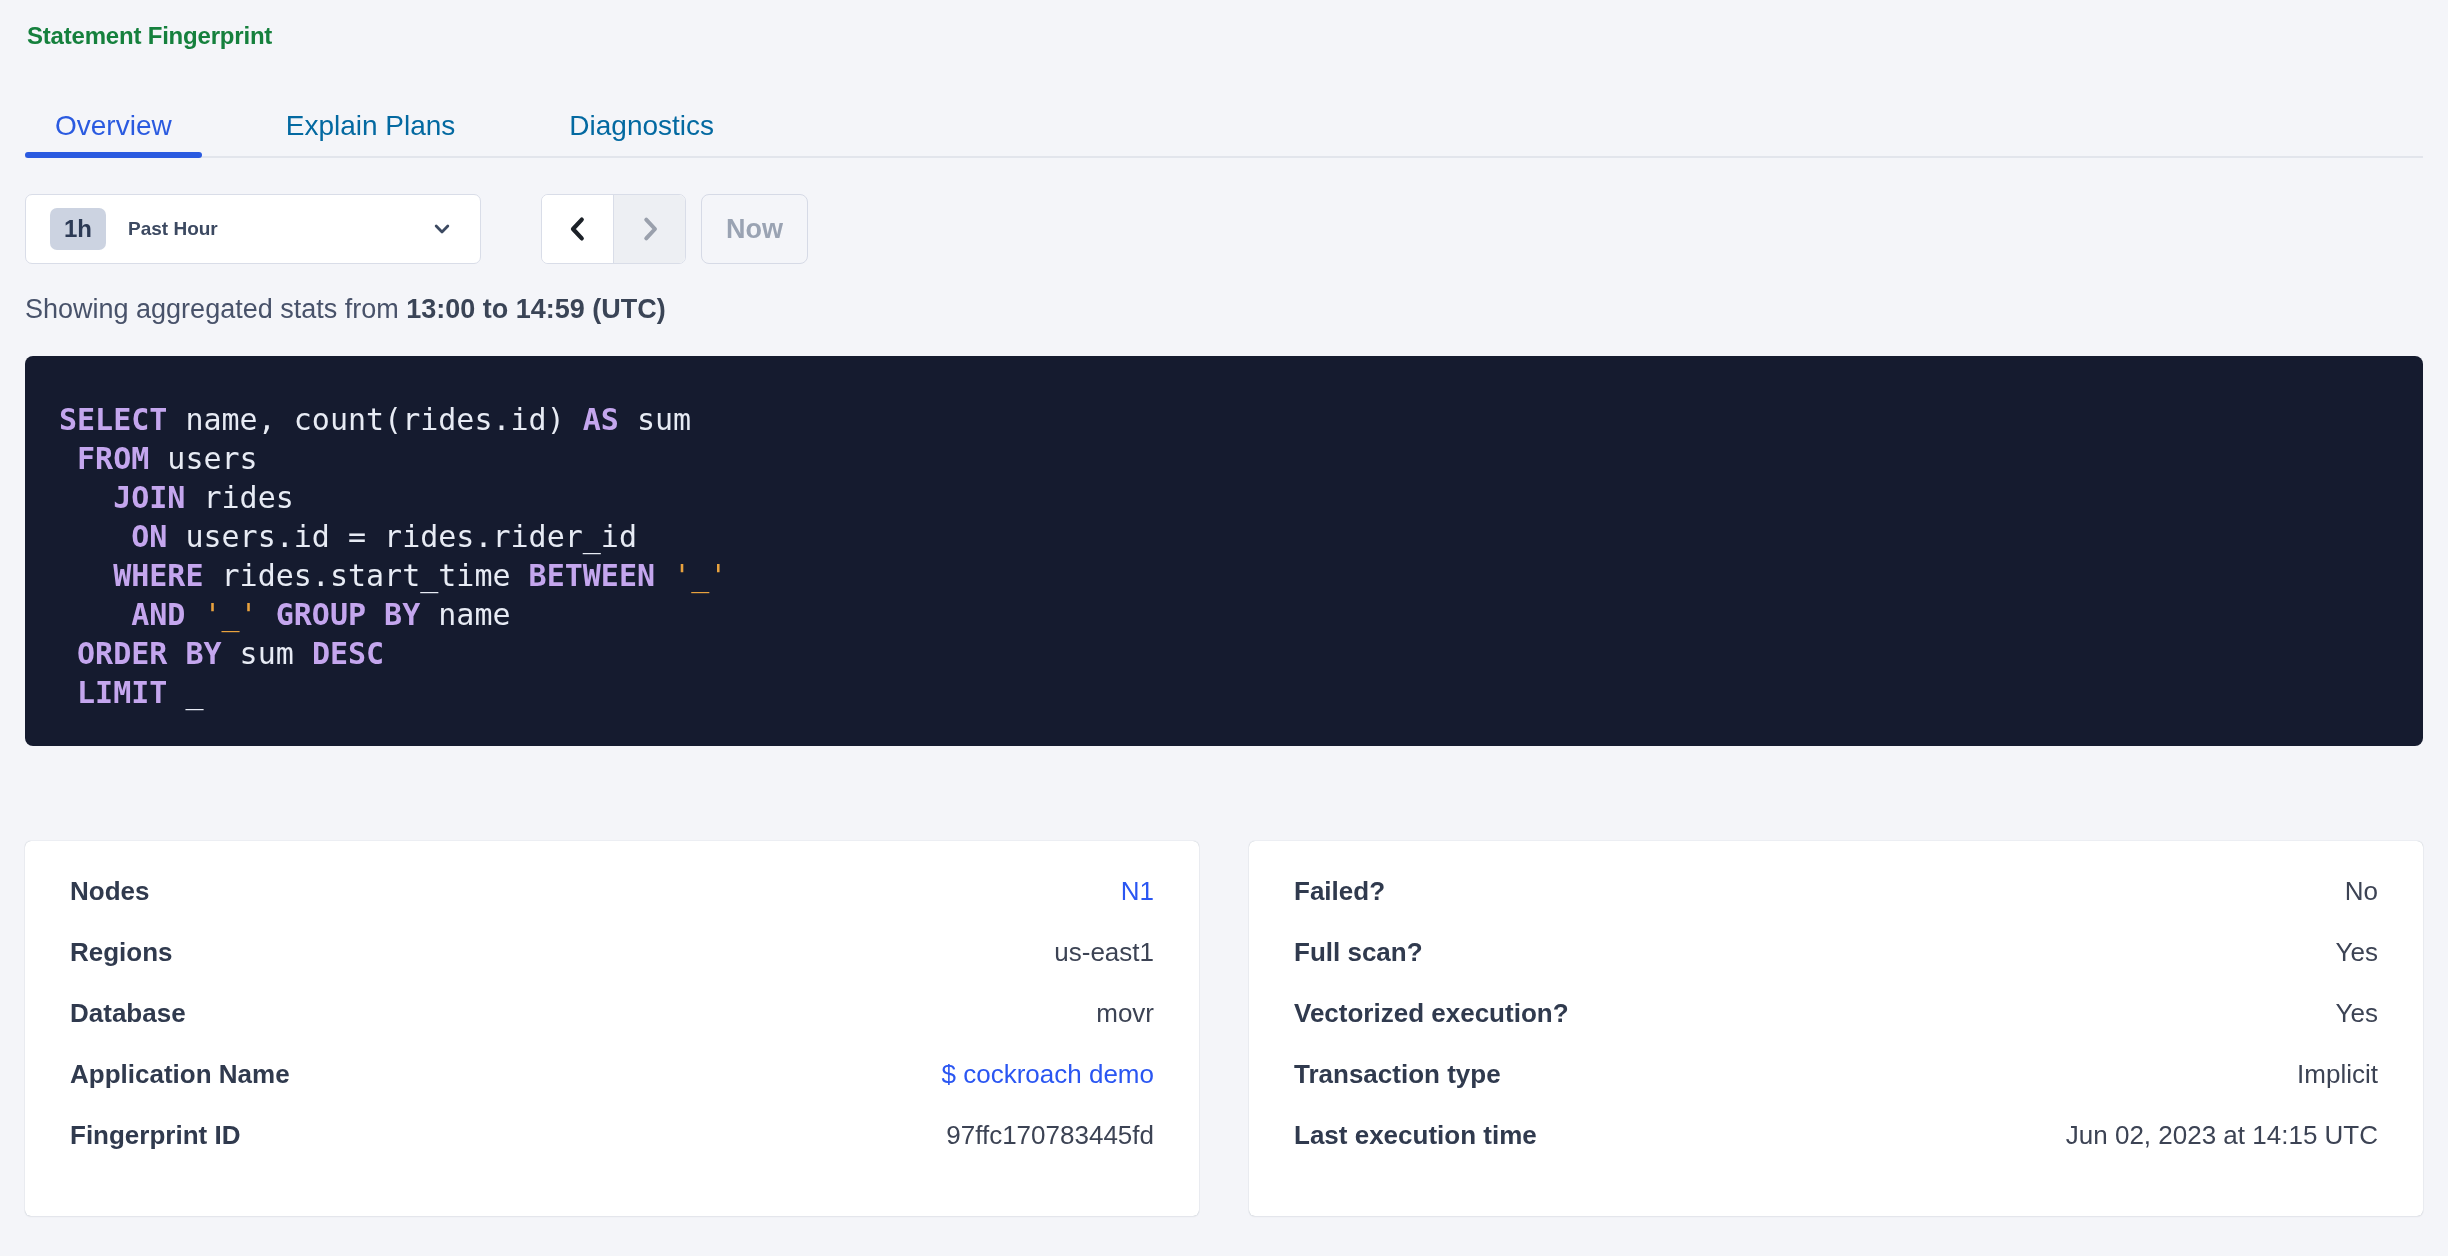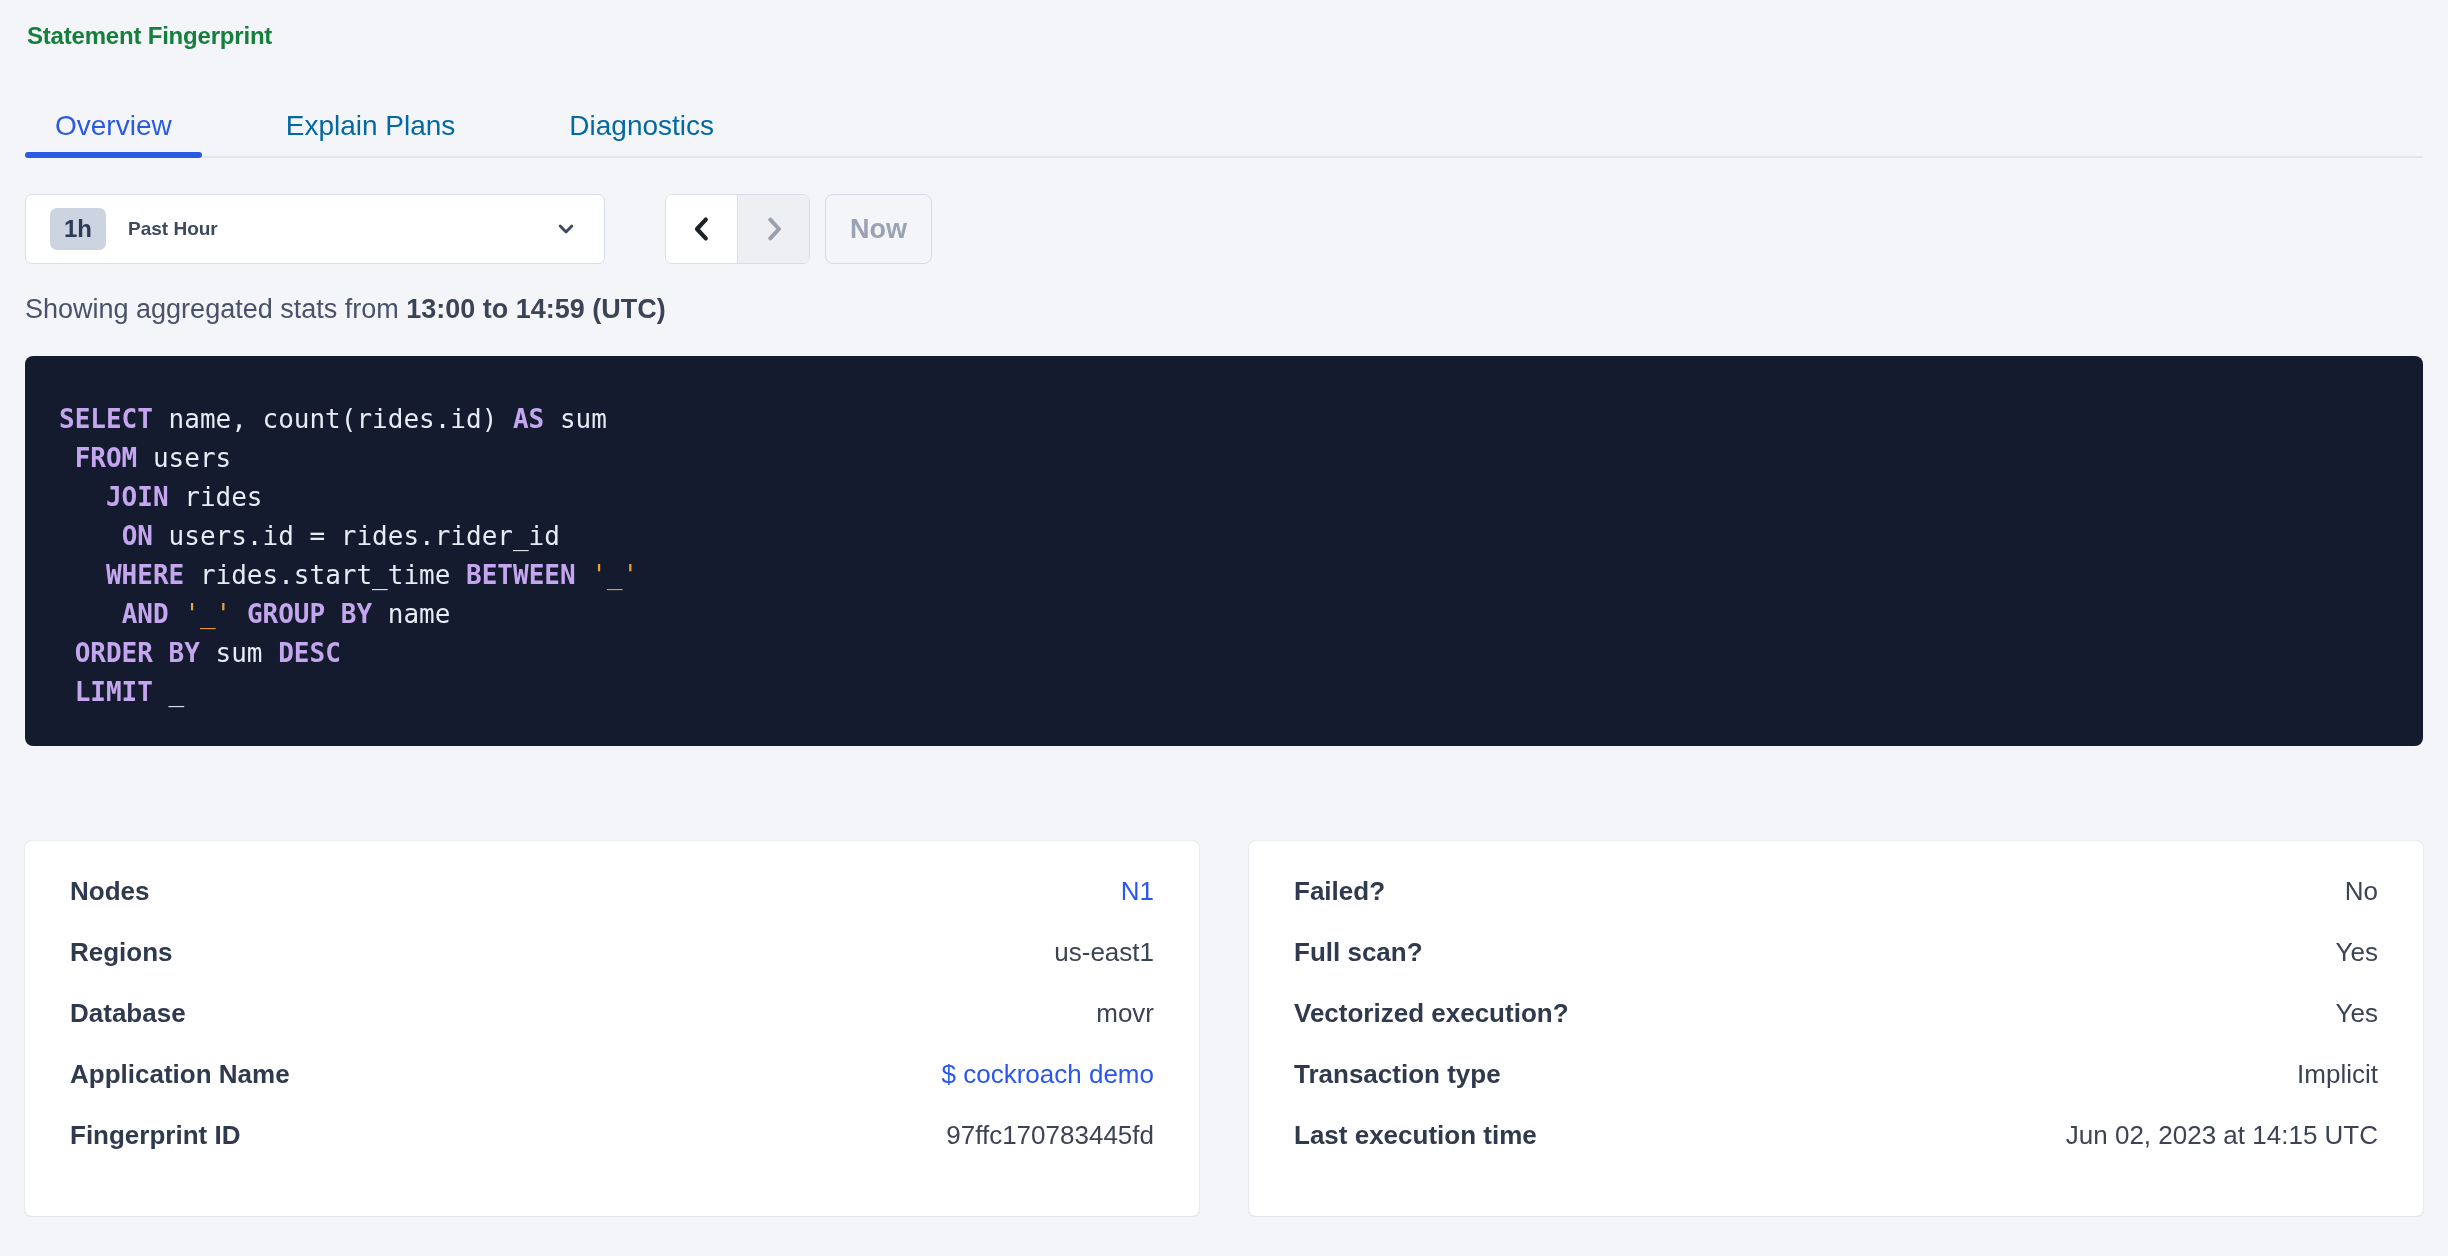--- a/index.html
+++ b/index.html
@@ -27,21 +27,21 @@
   }
   .tab.active{color:#2a5ae0;}
   .tab.active::after{
     content:"";position:absolute;left:0;right:0;bottom:-2px;height:6px;
     border-radius:3px;background:#2a5ae0;
   }
 
   
   .controls{display:flex;margin-top:36px;height:70px;align-items:center;}
   .dropdown{
-    width:580px;height:70px;background:#ffffff;border:1px solid #d9dde8;border-radius:7px;
+    width:456px;height:70px;background:#ffffff;border:1px solid #d9dde8;border-radius:7px;
     display:flex;align-items:center;padding:0 24px;box-sizing:border-box;cursor:pointer;
   }
   .badge{
     background:#ccd3e1;color:#2c3a55;font-weight:700;font-size:24px;
     border-radius:7px;padding:9px 14px;line-height:1;
   }
   .dd-label{margin-left:22px;font-size:19px;font-weight:700;color:#3c4961;flex:1;}
   .segmented{
     margin-left:60px;display:flex;border:1px solid #d9dde8;border-radius:7px;
     overflow:hidden;height:70px;box-sizing:border-box;background:#fff;
@@ -56,21 +56,21 @@
 
   
   .stats{margin-top:32px;font-size:27px;color:#48526a;line-height:27px;}
   .stats b{color:#3a4456;font-weight:700;}
 
   
   .sql{
     margin-top:33px;background:#151b2f;border-radius:8px;
     padding:44px 34px 34px 34px;
     font-family:"DejaVu Sans Mono",monospace;
-    font-size:26px;line-height:39px;color:#e7ebf4;white-space:pre;
+    font-size:30px;line-height:39px;color:#e7ebf4;white-space:pre;
     box-sizing:border-box;
   }
   .sql .kw{color:#c4a6ee;font-weight:700;}
   .sql .str{color:#e8a23e;}
 
   
   .cards{display:flex;gap:50px;margin-top:95px;}
   .card{
     flex:1;background:#ffffff;border-radius:6px;padding:35px 45px;
     box-shadow:0 0 1px rgba(67,90,111,0.45), 0 1px 2px rgba(30,40,60,0.05);

